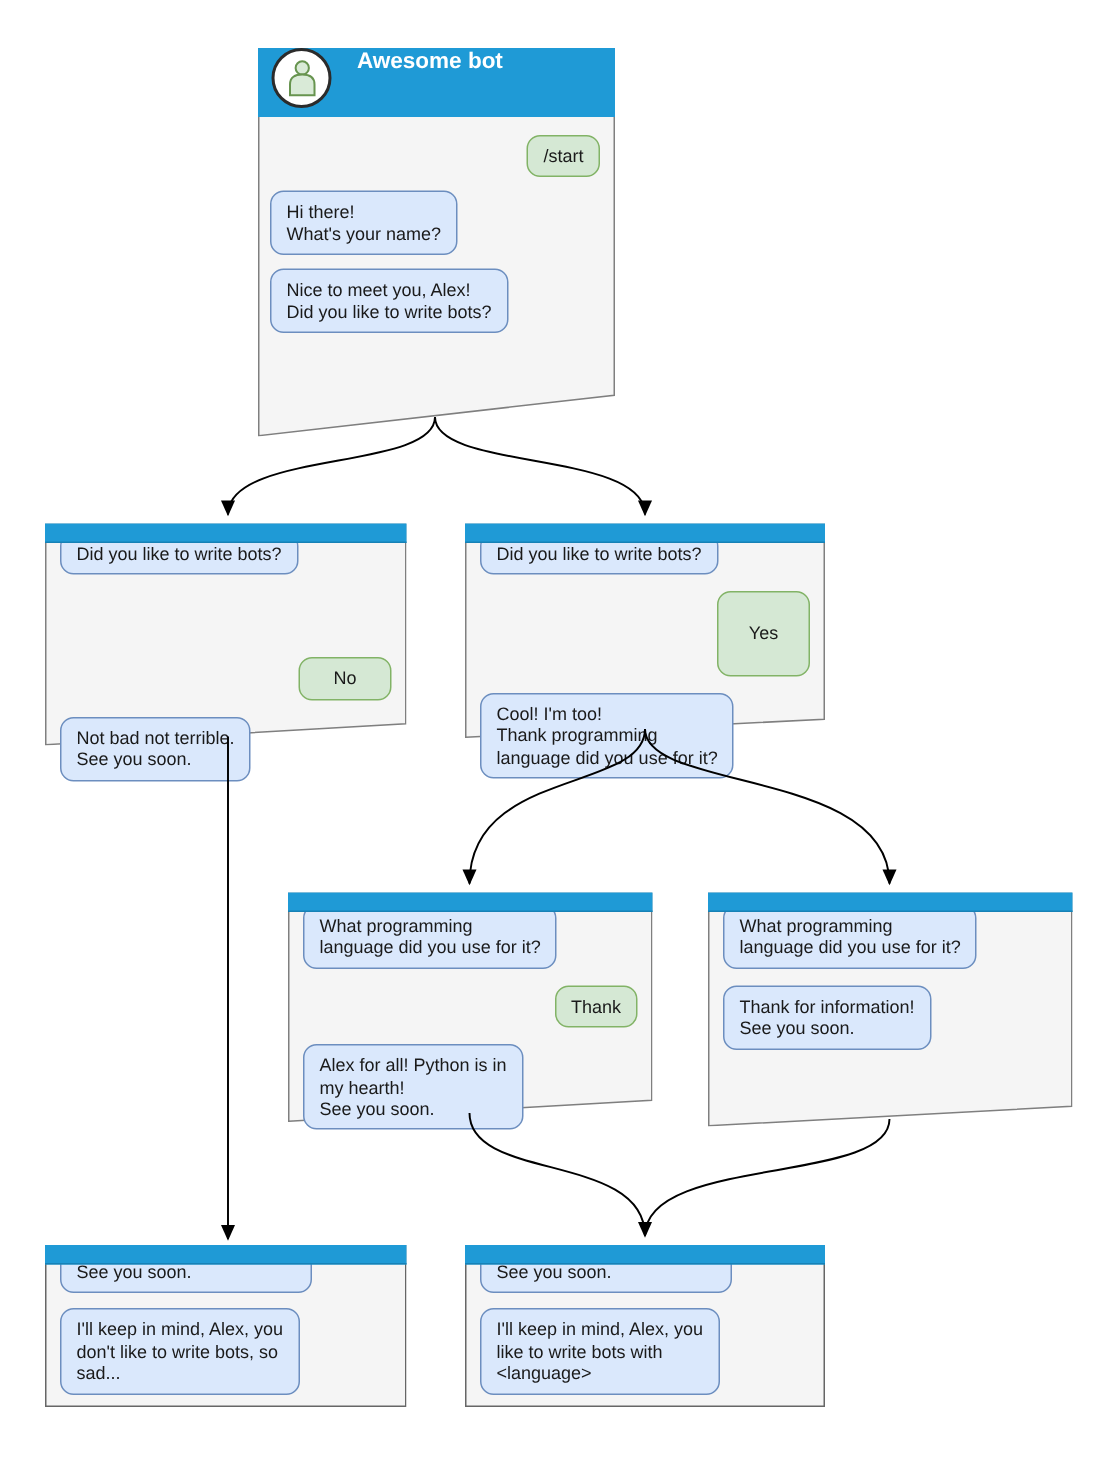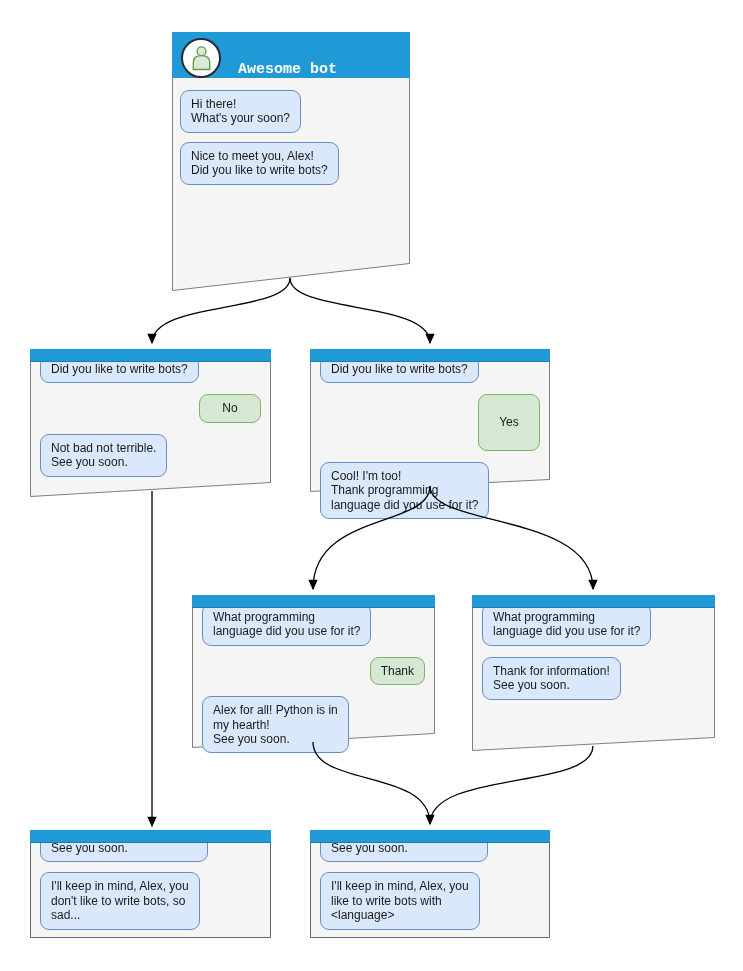--- a/index.html
+++ b/index.html
@@ -9,21 +9,21 @@
     font-family:"Liberation Sans","DejaVu Sans",sans-serif;
     color:#1a1a1a;
   }
   .panel{position:absolute;}
   .panel-bg{position:absolute;left:0;top:0;z-index:0;}
   .panel-header{
     position:relative;z-index:3;background:#1f9ad6;border-bottom:1px solid #1681b6;
     width:100%;box-sizing:border-box;
   }
   .panel-header.thin{height:13px;}
-  .panel-header.big{height:46px;display:flex;align-items:flex-end;border-bottom:none;font-family:Liberation Mono, monospace;}
+  .panel-header.big{height:46px;display:flex;align-items:flex-start;border-bottom:none;}
   .avatar{
     width:40px;height:40px;border-radius:50%;background:#ffffff;
     border:2px solid #2b2b2b;margin-left:9px;box-sizing:border-box;
     display:flex;align-items:center;justify-content:center;flex:0 0 auto;
   }
   .bot-title{color:#ffffff;font-weight:bold;font-size:15px;margin-left:17px;}
   .panel-body{
     position:relative;z-index:1;display:flex;flex-direction:column;
     box-sizing:border-box;
   }
@@ -54,42 +54,45 @@
   <div class="panel-header big">
     <div class="avatar">
       <svg width="25" height="28" viewBox="0 0 26 28">
         <circle cx="13" cy="7" r="4.6" fill="#d9ead7" stroke="#67944f" stroke-width="1.4"></circle>
         <path d="M4.5,26 L4.5,18.5 C4.5,13.3 8,11.6 13,11.6 C18,11.6 21.5,13.3 21.5,18.5 L21.5,26 Z" fill="#d9ead7" stroke="#67944f" stroke-width="1.4"></path>
       </svg>
     </div>
     <div class="bot-title">Awesome bot</div>
   </div>
   <div class="panel-body root-body">
+    <div class="row user">
+        <div class="bubble user">/start</div>
+      </div>
     <div class="row bot">
         <div class="bubble bot">Hi there!
-What's your soon?</div>
+What's your name?</div>
       </div>
     <div class="row bot">
         <div class="bubble bot">Nice to meet you, Alex!
 Did you like to write bots?</div>
       </div>
   </div>
 </div>
 
 <div class="panel" style="left:30px;top:349px;width:241px;height:148px;">
   <svg class="panel-bg" width="241" height="148">
     <polygon points="0.5,0.5 240.5,0.5 240.5,133.5 0.5,147.5" fill="#f5f5f5" stroke="#7f7f7f" stroke-width="1"></polygon>
   </svg>
   <div class="panel-header thin"></div>
   <div class="panel-body sub-body">
     <div class="row bot">
         <div class="bubble bot tuck7">Did you like to write bots?</div>
       </div>
     <div class="row user">
-        <div class="bubble user" style="padding:6px 19px;">No</div>
+        <div class="bubble user" style="padding:6px 19px;margin-top:44px;">No</div>
       </div>
     <div class="row bot">
         <div class="bubble bot">Not bad not terrible.
 See you soon.</div>
       </div>
   </div>
 </div>
 
 <div class="panel" style="left:310px;top:349px;width:240px;height:143px;">
   <svg class="panel-bg" width="240" height="143">

